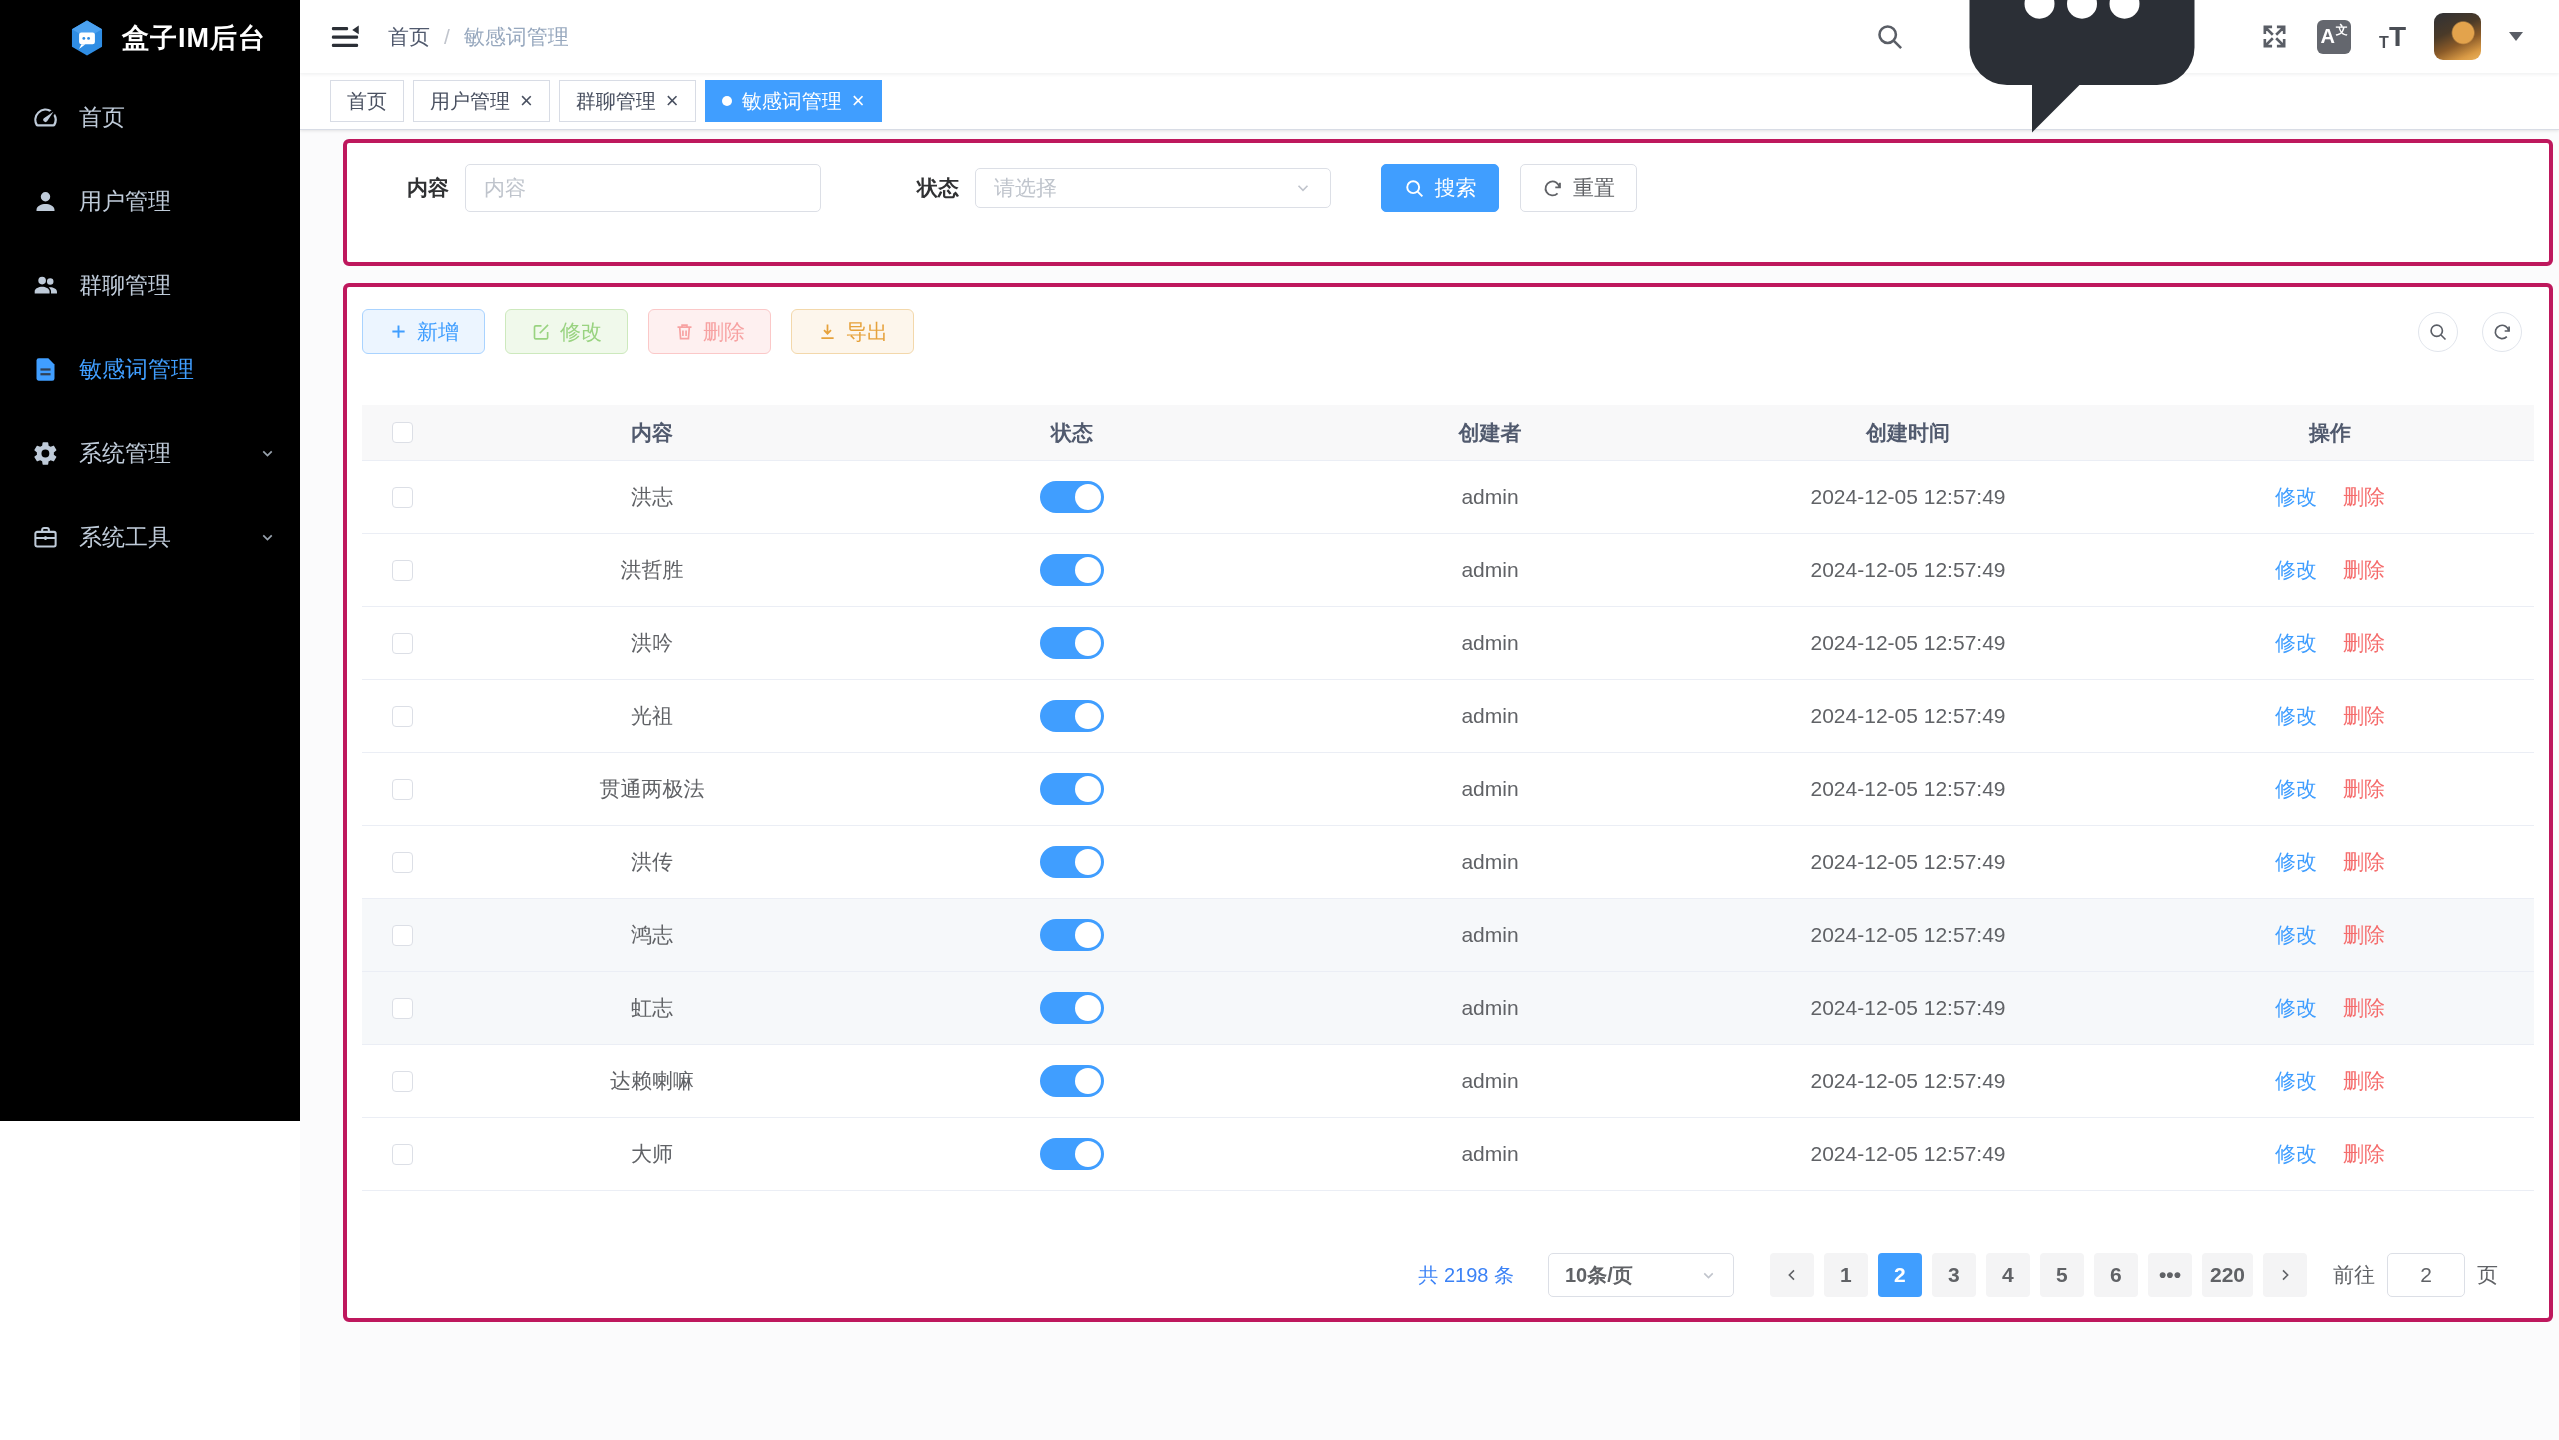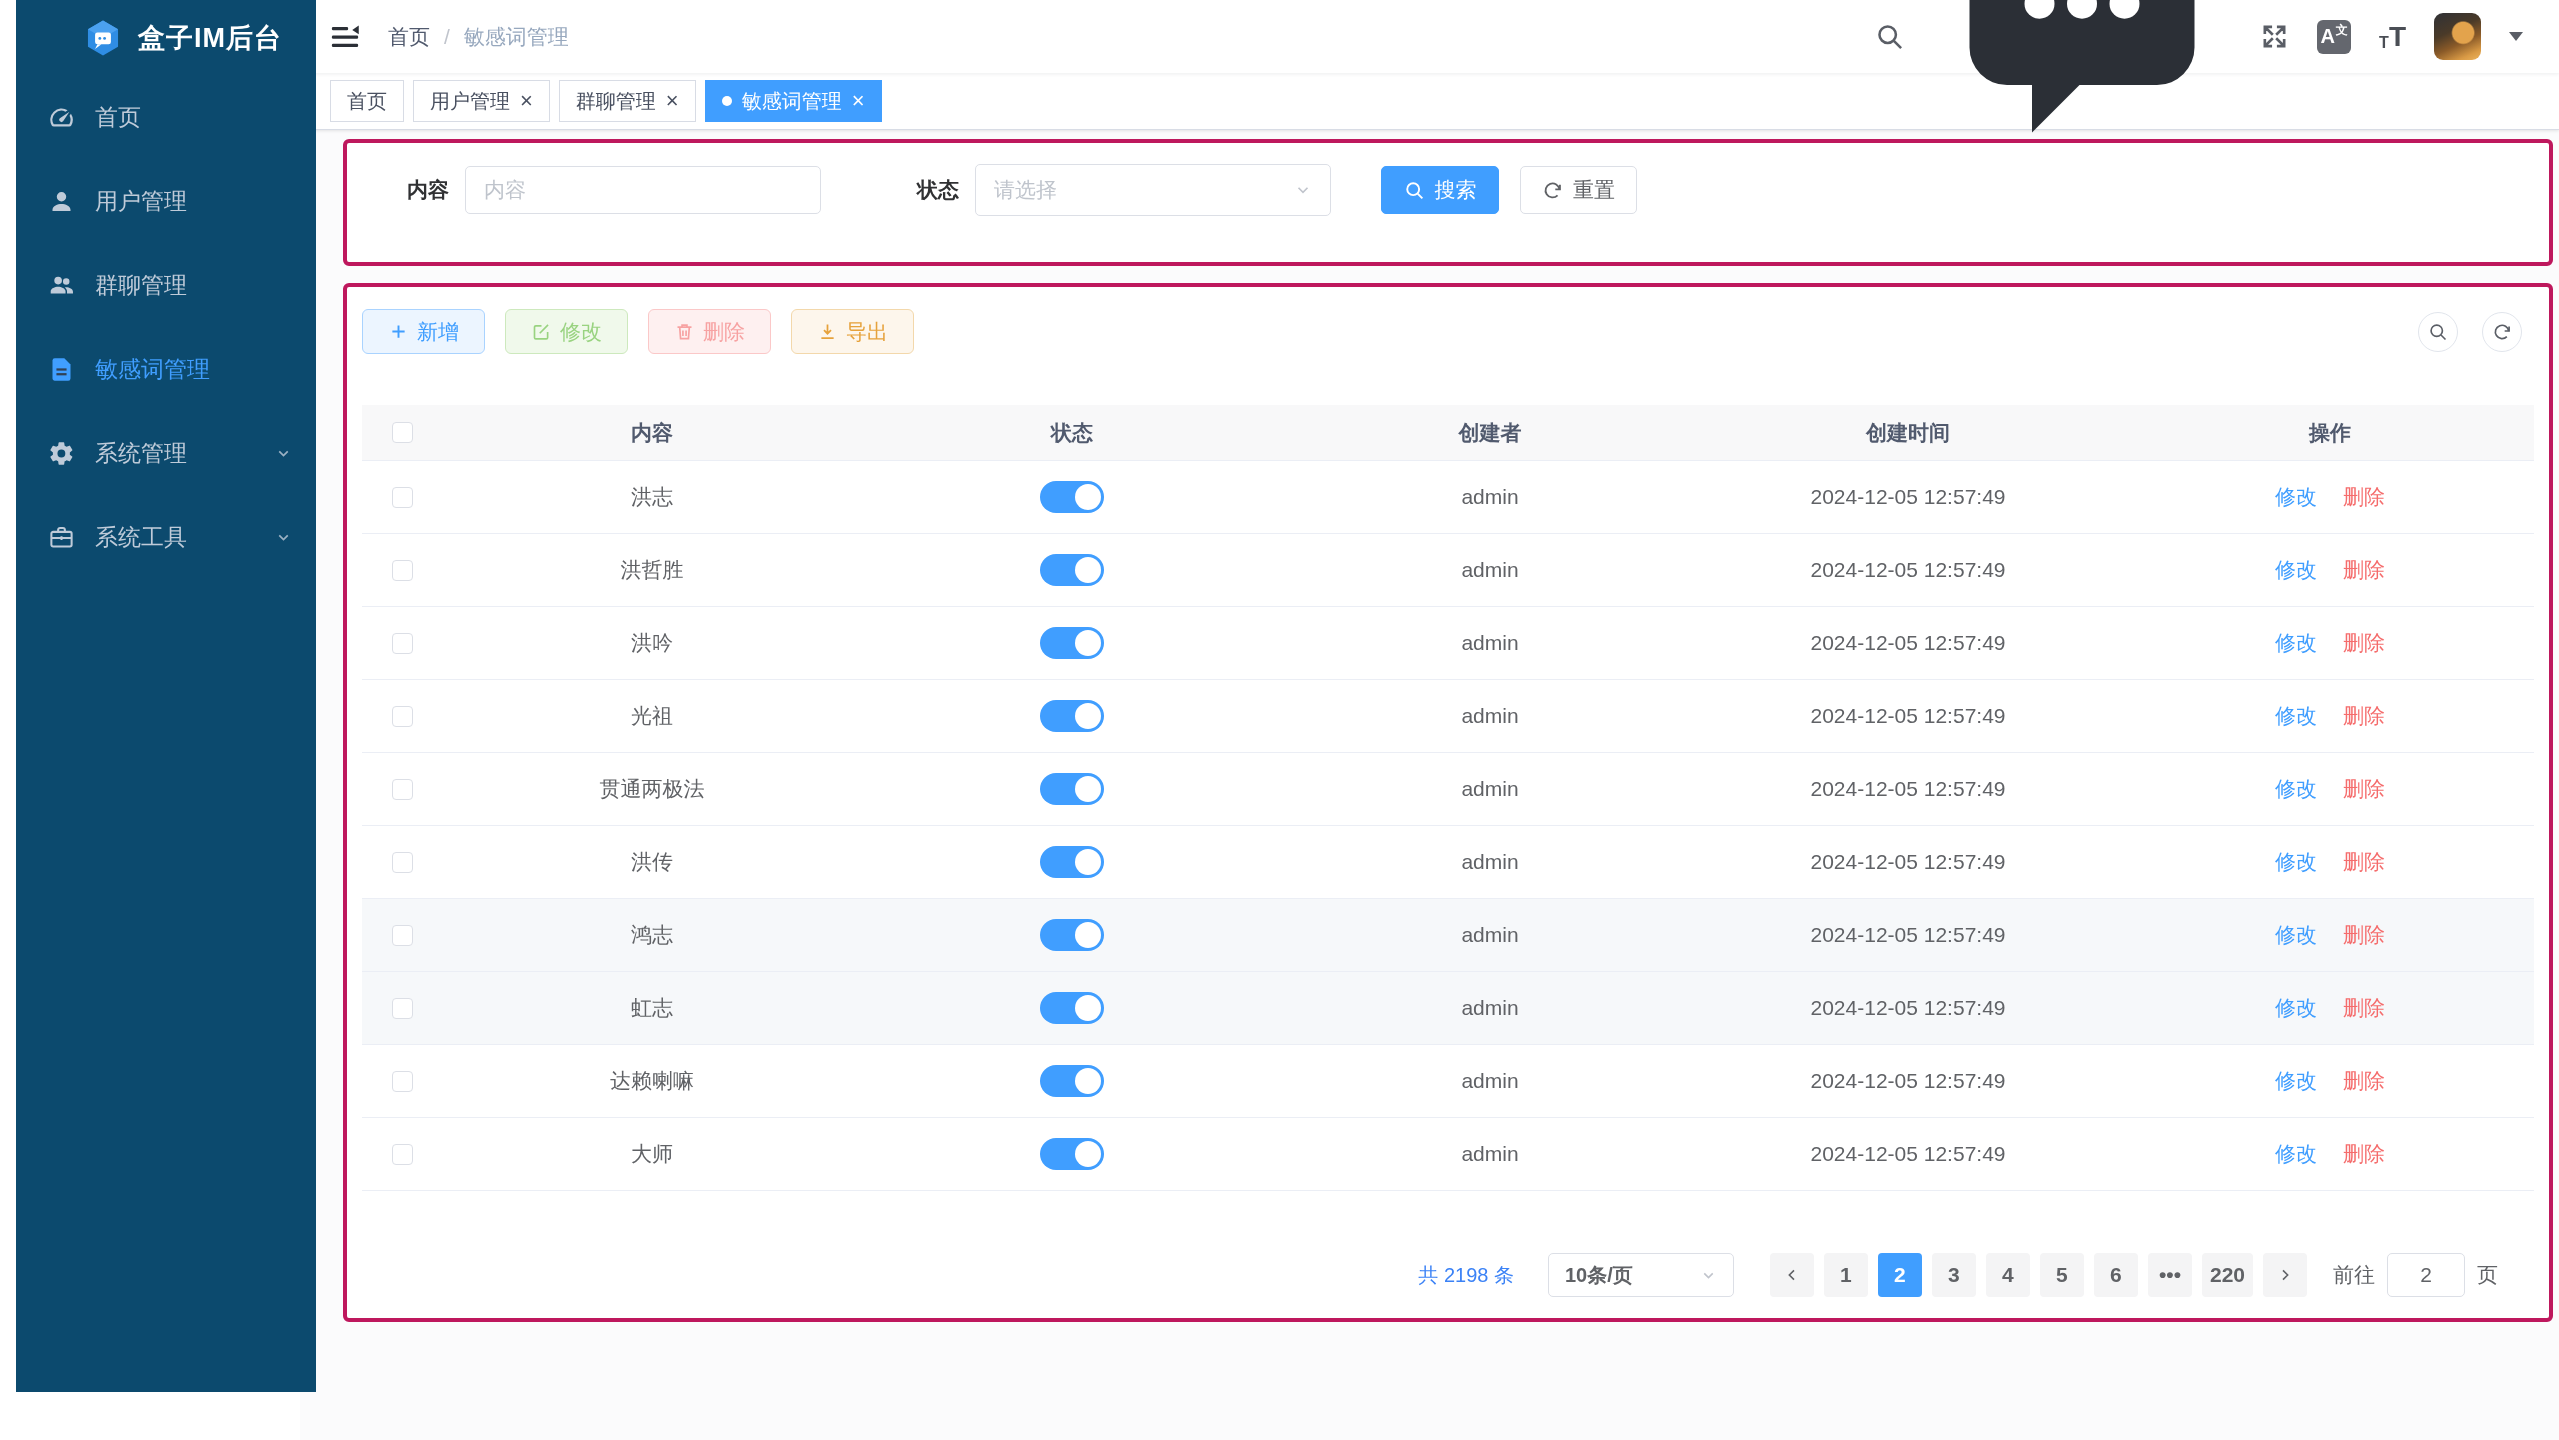--- a/index.html
+++ b/index.html
@@ -1,20 +1,20 @@
 <!DOCTYPE html>
 <html><head>
 <meta charset="utf-8">
 <style>
   * { margin:0; padding:0; box-sizing:border-box; }
   html,body { width:2559px; height:1440px; overflow:hidden; background:#fff;
     font-family:"Liberation Sans","DejaVu Sans",sans-serif; color:#606266; }
 
   
-  .sidebar { position:absolute; left:16px; top:0; width:300px; height:1392px; background:#0c4a6e; z-index:5; }
+  .sidebar { position:absolute; left:0; top:0; width:300px; height:1121px; background:#000000; z-index:5; }
   .logo-row { height:75px; display:flex; align-items:center; padding-left:68px; }
   .logo-row svg { width:38px; height:38px; }
   .logo-title { color:#fff; font-size:27px; font-weight:bold; margin-left:16px; letter-spacing:1px; }
   .menu { padding-top:0; }
   .s-item { height:84px; display:flex; align-items:center; padding:0 24px 0 32px;
     color:#bfcbd9; font-size:23px; cursor:pointer; }
   .s-item .s-icon { width:27px; height:27px; flex:0 0 27px; }
   .s-item .s-label { margin-left:20px; }
   .s-item .chev { margin-left:auto; width:17px; height:17px; opacity:.8; }
   .s-item.active { color:#409eff; }
@@ -57,21 +57,21 @@
 
   
   .content { position:absolute; left:300px; top:130px; width:2259px; height:1310px; background:#fbfbfc; }
   .card { position:absolute; left:43px; width:2210px; background:#fff; border:4px solid #be185d; border-radius:6px; }
   .card-filter { top:9px; height:127px; }
   .filter-row { display:flex; align-items:center; padding-top:21px; padding-left:60px; }
   .f-label { font-size:21px; font-weight:bold; color:#303133; }
   .f-input { width:356px; height:48px; border:1px solid #dcdfe6; border-radius:5px; margin-left:16px;
     font-size:21px; padding:0 18px; color:#606266; outline:none; font-family:inherit; }
   .f-input::placeholder { color:#bfc4cc; }
-  .f-select { width:356px; height:52px; border:1px solid #dcdfe6; border-radius:5px; margin-left:16px;
+  .f-select { width:356px; height:40px; border:1px solid #dcdfe6; border-radius:5px; margin-left:16px;
     display:flex; align-items:center; padding:0 18px; cursor:pointer; }
   .f-select .ph { color:#bfc4cc; font-size:21px; }
   .f-select .chev { margin-left:auto; width:18px; height:18px; color:#c0c4cc; }
   .gap96 { margin-left:96px; }
   .btn { height:48px; border-radius:5px; display:flex; align-items:center; justify-content:center;
     font-size:21px; cursor:pointer; gap:10px; border:1px solid transparent; }
   .btn svg { width:21px; height:21px; }
   .btn-search { width:118px; margin-left:50px; background:#409eff; border-color:#409eff; color:#fff; }
   .btn-reset { width:117px; margin-left:21px; background:#fff; border-color:#dcdfe6; color:#606266; }
 

